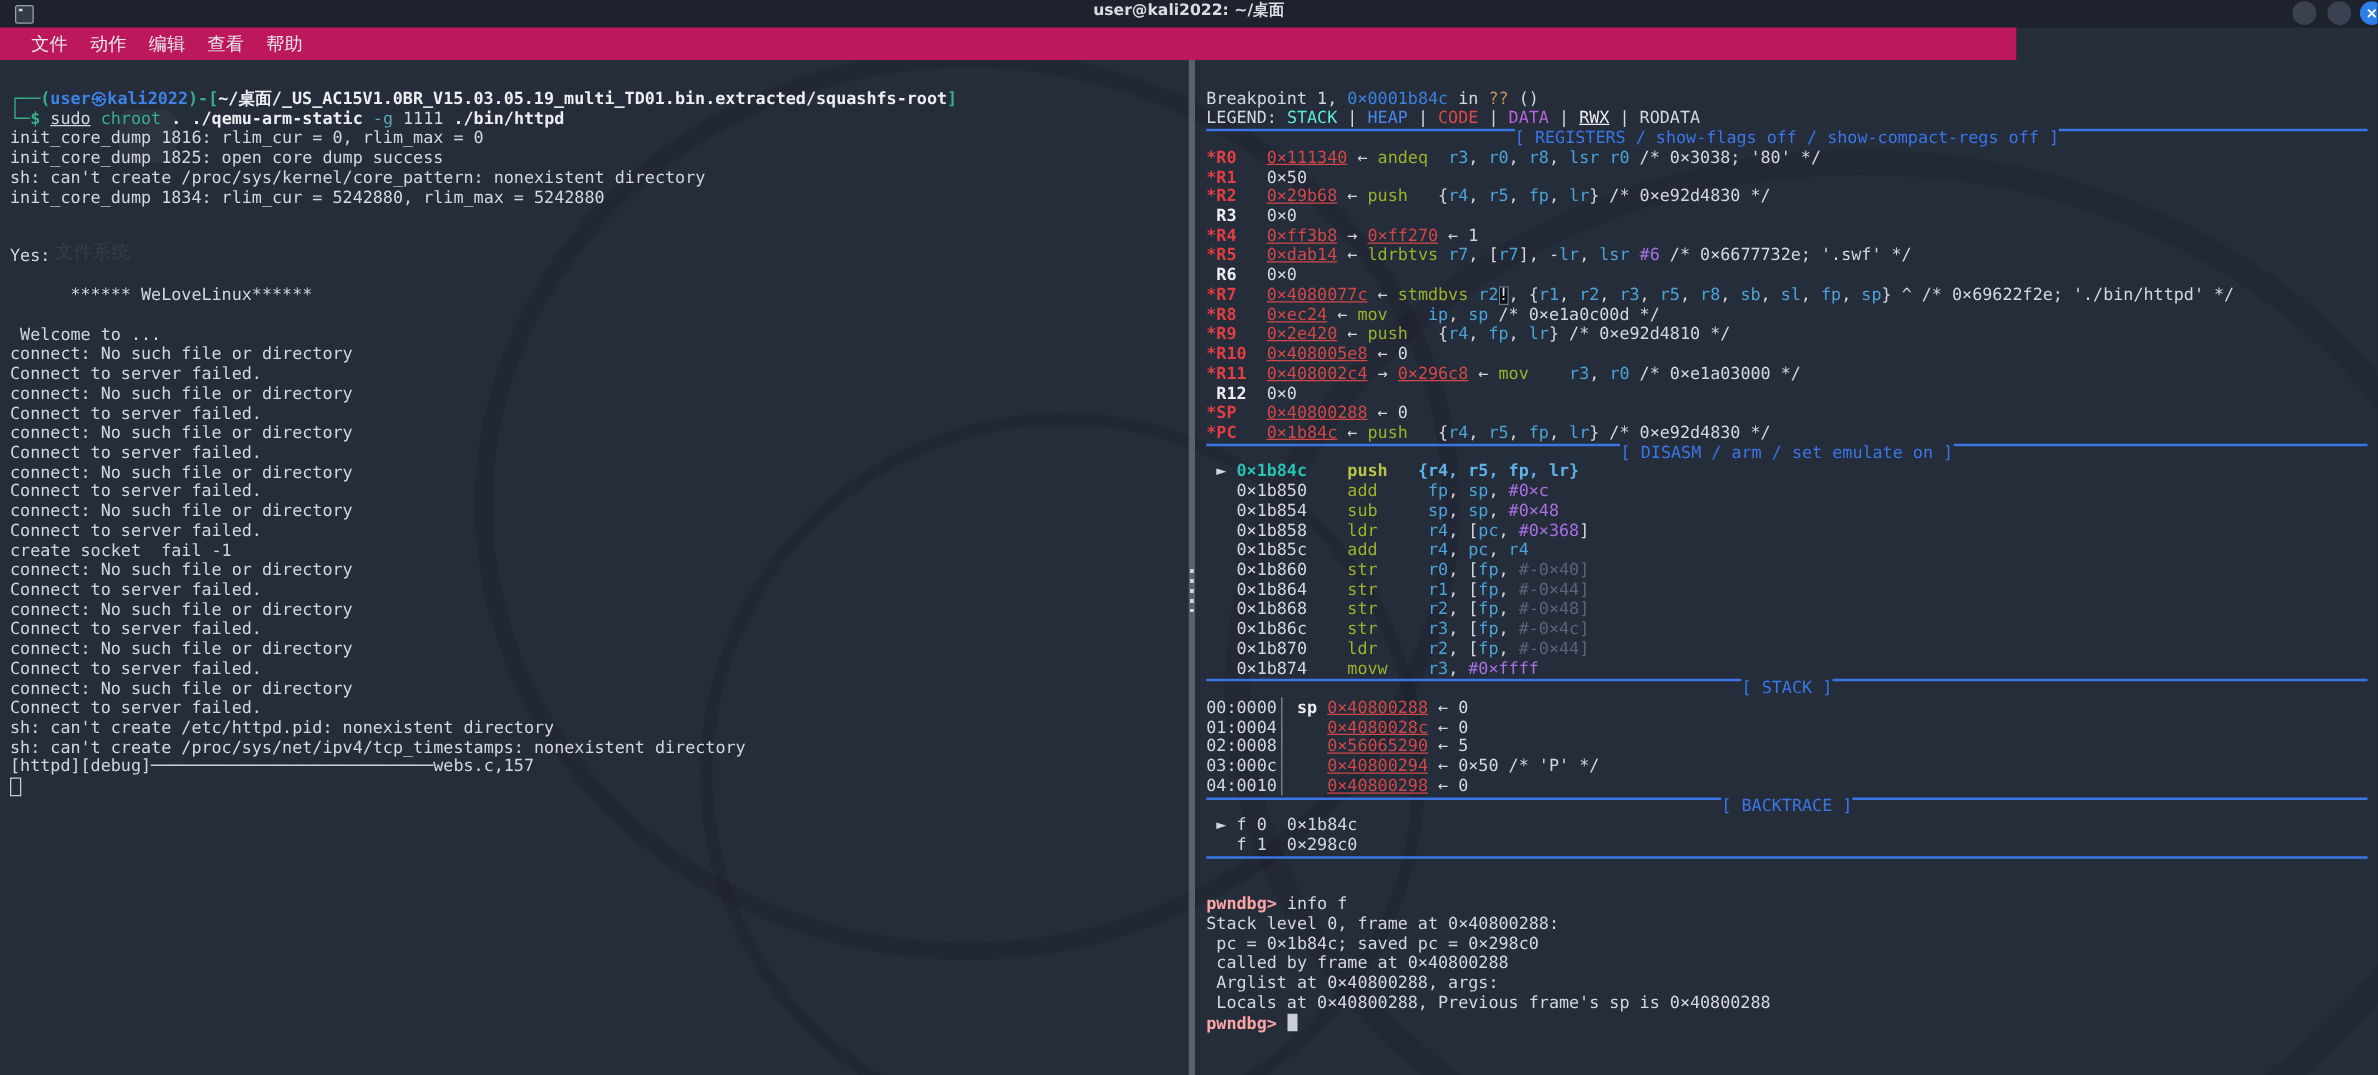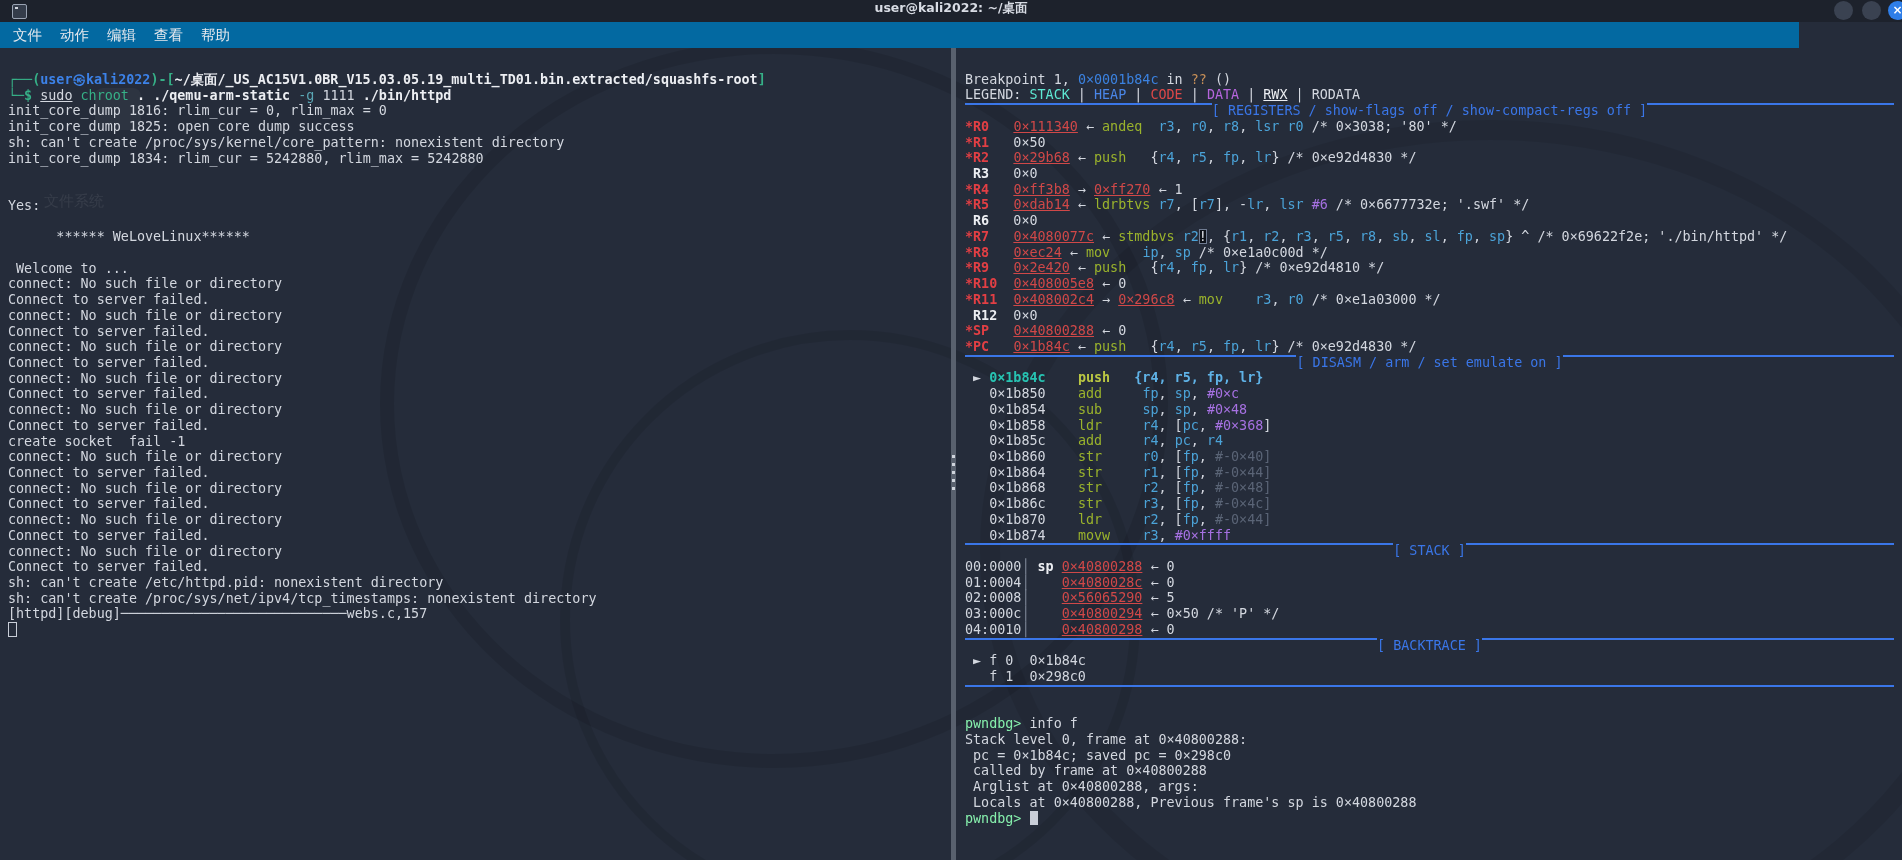--- a/index.html
+++ b/index.html
@@ -21,22 +21,22 @@
   .title-text{
     position:absolute;left:0;right:0;top:0;height:22px;line-height:22px;text-align:center;
     color:#d8dce4;font:12.5px "DejaVu Sans",sans-serif;font-weight:bold;
   }
   .wbtn{position:absolute;top:1px;width:19px;height:19px;border-radius:50%;}
   .wbtn.min{right:49px;background:#3a4251;}
   .wbtn.max{right:21px;background:#3a4251;}
   .wbtn.close{right:-5px;background:#2e7ee8;color:#fff;text-align:center;
     font:bold 12px/19px "DejaVu Sans",sans-serif;}
   .menubar{
-    position:absolute;left:0;top:22px;width:1799px;height:26px;
-    background:#0369a1;z-index:30;display:flex;align-items:center;padding-left:4px;box-sizing:border-box;
+    position:absolute;left:0;top:22px;width:1613px;height:26px;
+    background:#be185d;z-index:30;display:flex;align-items:center;padding-left:16px;box-sizing:border-box;
   }
   .menu-item{
     color:#e6e9ee;font:14.5px "DejaVu Sans",sans-serif;
     padding:2px 9px;cursor:default;
   }
   
   .pane{
     position:absolute;top:48px;bottom:0;box-sizing:border-box;z-index:5;
     font-size:13.4px;line-height:15.72px;
   }
@@ -66,21 +66,21 @@
   .c-opb{color:#5fb2e6;font-weight:bold}
   .c-im{color:#a671e2}
   .c-dim{color:#5a6476}
   .c-ab{color:#3b82e0}
   .c-q{color:#c89058}
   .c-lgS{color:#5eead4}
   .c-lgH{color:#4a86e8}
   .c-lgC{color:#dd4848}
   .c-lgD{color:#b665dd}
   .c-lgX{color:#eceef2;text-decoration:underline}
-  .c-pb{color:#86efac;font-weight:normal}
+  .c-pb{color:#fca5a5;font-weight:bold}
   .c-ca{color:#27c3b2;font-weight:bold}
   .c-pipe{color:#808a9a}
   .c-sel{background:#0d1118;color:#e0e3e9;box-shadow:inset 0 0 0 1px #707c92;}
   .c-cur{display:inline-block;width:8px;height:14px;background:#c9ced8;vertical-align:-2px;}
   .c-hcur{display:inline-block;width:7px;height:13px;border:1px solid #c9ced8;vertical-align:-2px;}
   
   .hr{display:flex;}
   .hr .bar{flex:1;height:2px;background:#3a76e8;}
   .hr-label{color:#3a76e8;white-space:pre;}
   

